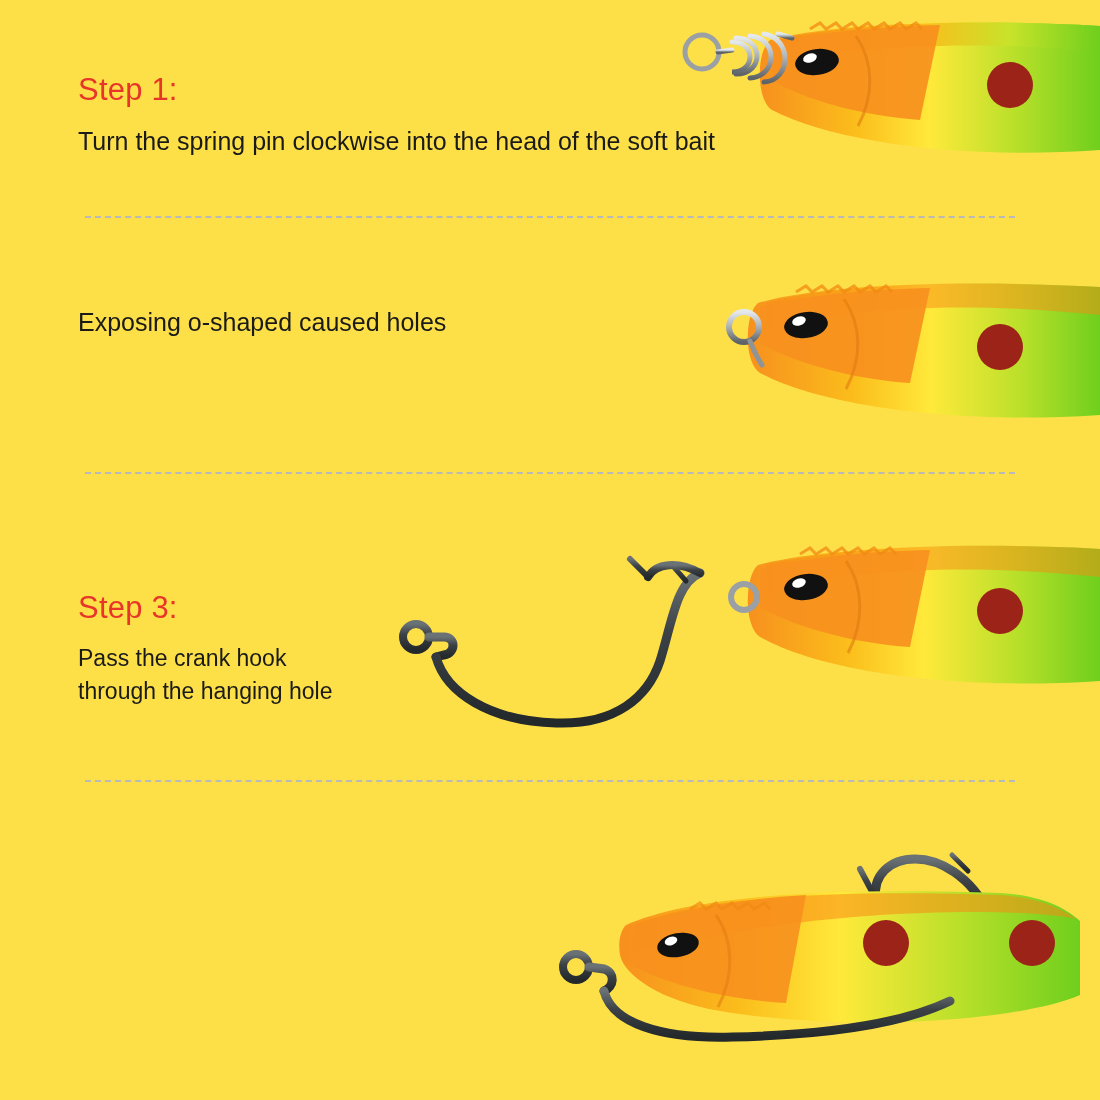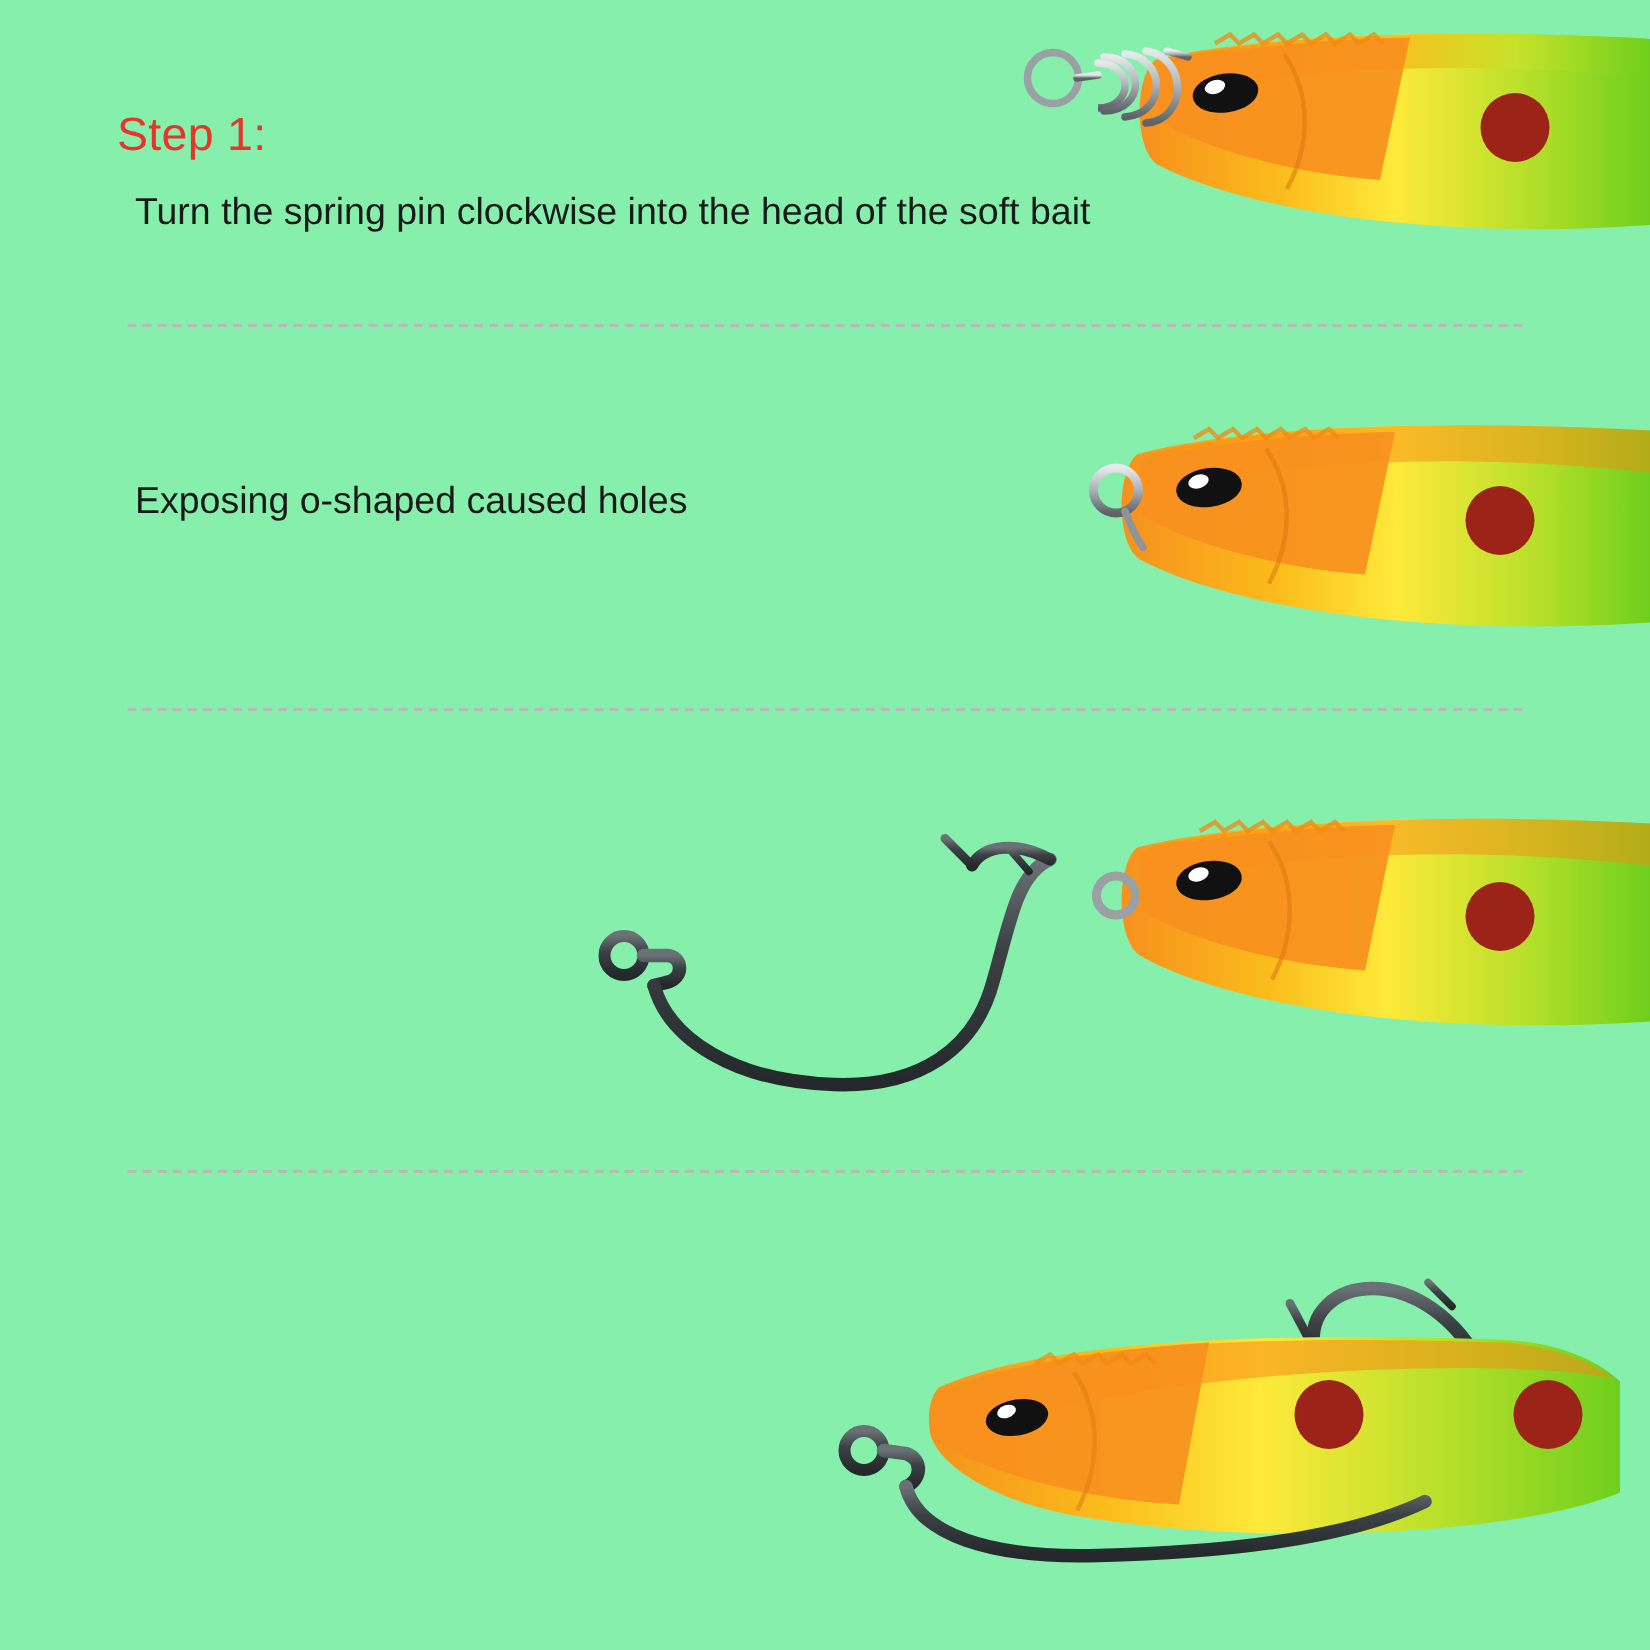--- a/index.html
+++ b/index.html
@@ -11,21 +11,21 @@
     width: 1100px;
     height: 1100px;
     font-family: "Liberation Sans", sans-serif;
     overflow: hidden;
     position: relative;
   }
   .page {
     position: relative;
     width: 1100px;
     height: 1100px;
-    background: #86efac;
+    background: #fde047;
   }
   .step {
     position: absolute;
     left: 0;
     width: 1100px;
   }
   .step-text {
     position: absolute;
     left: 78px;
     z-index: 5;
@@ -35,21 +35,21 @@
     font-size: 31px;
     font-weight: 400;
     letter-spacing: 0.2px;
     margin: 0 0 16px 0;
     white-space: nowrap;
   }
   .step-desc {
     color: #1a1a1a;
     font-size: 23px;
     line-height: 33px;
-    margin: 12px;
+    margin: 0;
     max-width: 760px;
   }
   .step-desc.big {
     font-size: 25px;
     line-height: 34px;
   }
   .divider {
     position: absolute;
     left: 85px;
     width: 930px;
@@ -185,20 +185,27 @@
     </g>
 
     <g>
       <circle cx="44" cy="62" r="15" fill="none" stroke="url(#metal2)" stroke-width="6"></circle>
       <path d="M50 76 C54 86, 58 94, 62 100" fill="none" stroke="#8e9498" stroke-width="5" stroke-linecap="round"></path>
     </g>
   </svg>
 
   <div class="divider" id="div2"></div>
 
+  <div class="step" id="step3">
+    <div class="step-text">
+      <div class="step-title">Step 3:</div>
+      <div class="step-desc" style="white-space:pre-line;">Pass the crank hook
+through the hanging hole</div>
+    </div>
+  </div>
 
   <svg class="art" id="art3" width="720" height="260" viewBox="0 0 720 260">
     <defs>
       <linearGradient id="bodyGrad3" x1="0" y1="0" x2="1" y2="0">
         <stop offset="0%" stop-color="#f7901e"></stop>
         <stop offset="28%" stop-color="#fbbd1b"></stop>
         <stop offset="50%" stop-color="#ffe93a"></stop>
         <stop offset="76%" stop-color="#b9e02a"></stop>
         <stop offset="100%" stop-color="#6fcf1d"></stop>
       </linearGradient>

